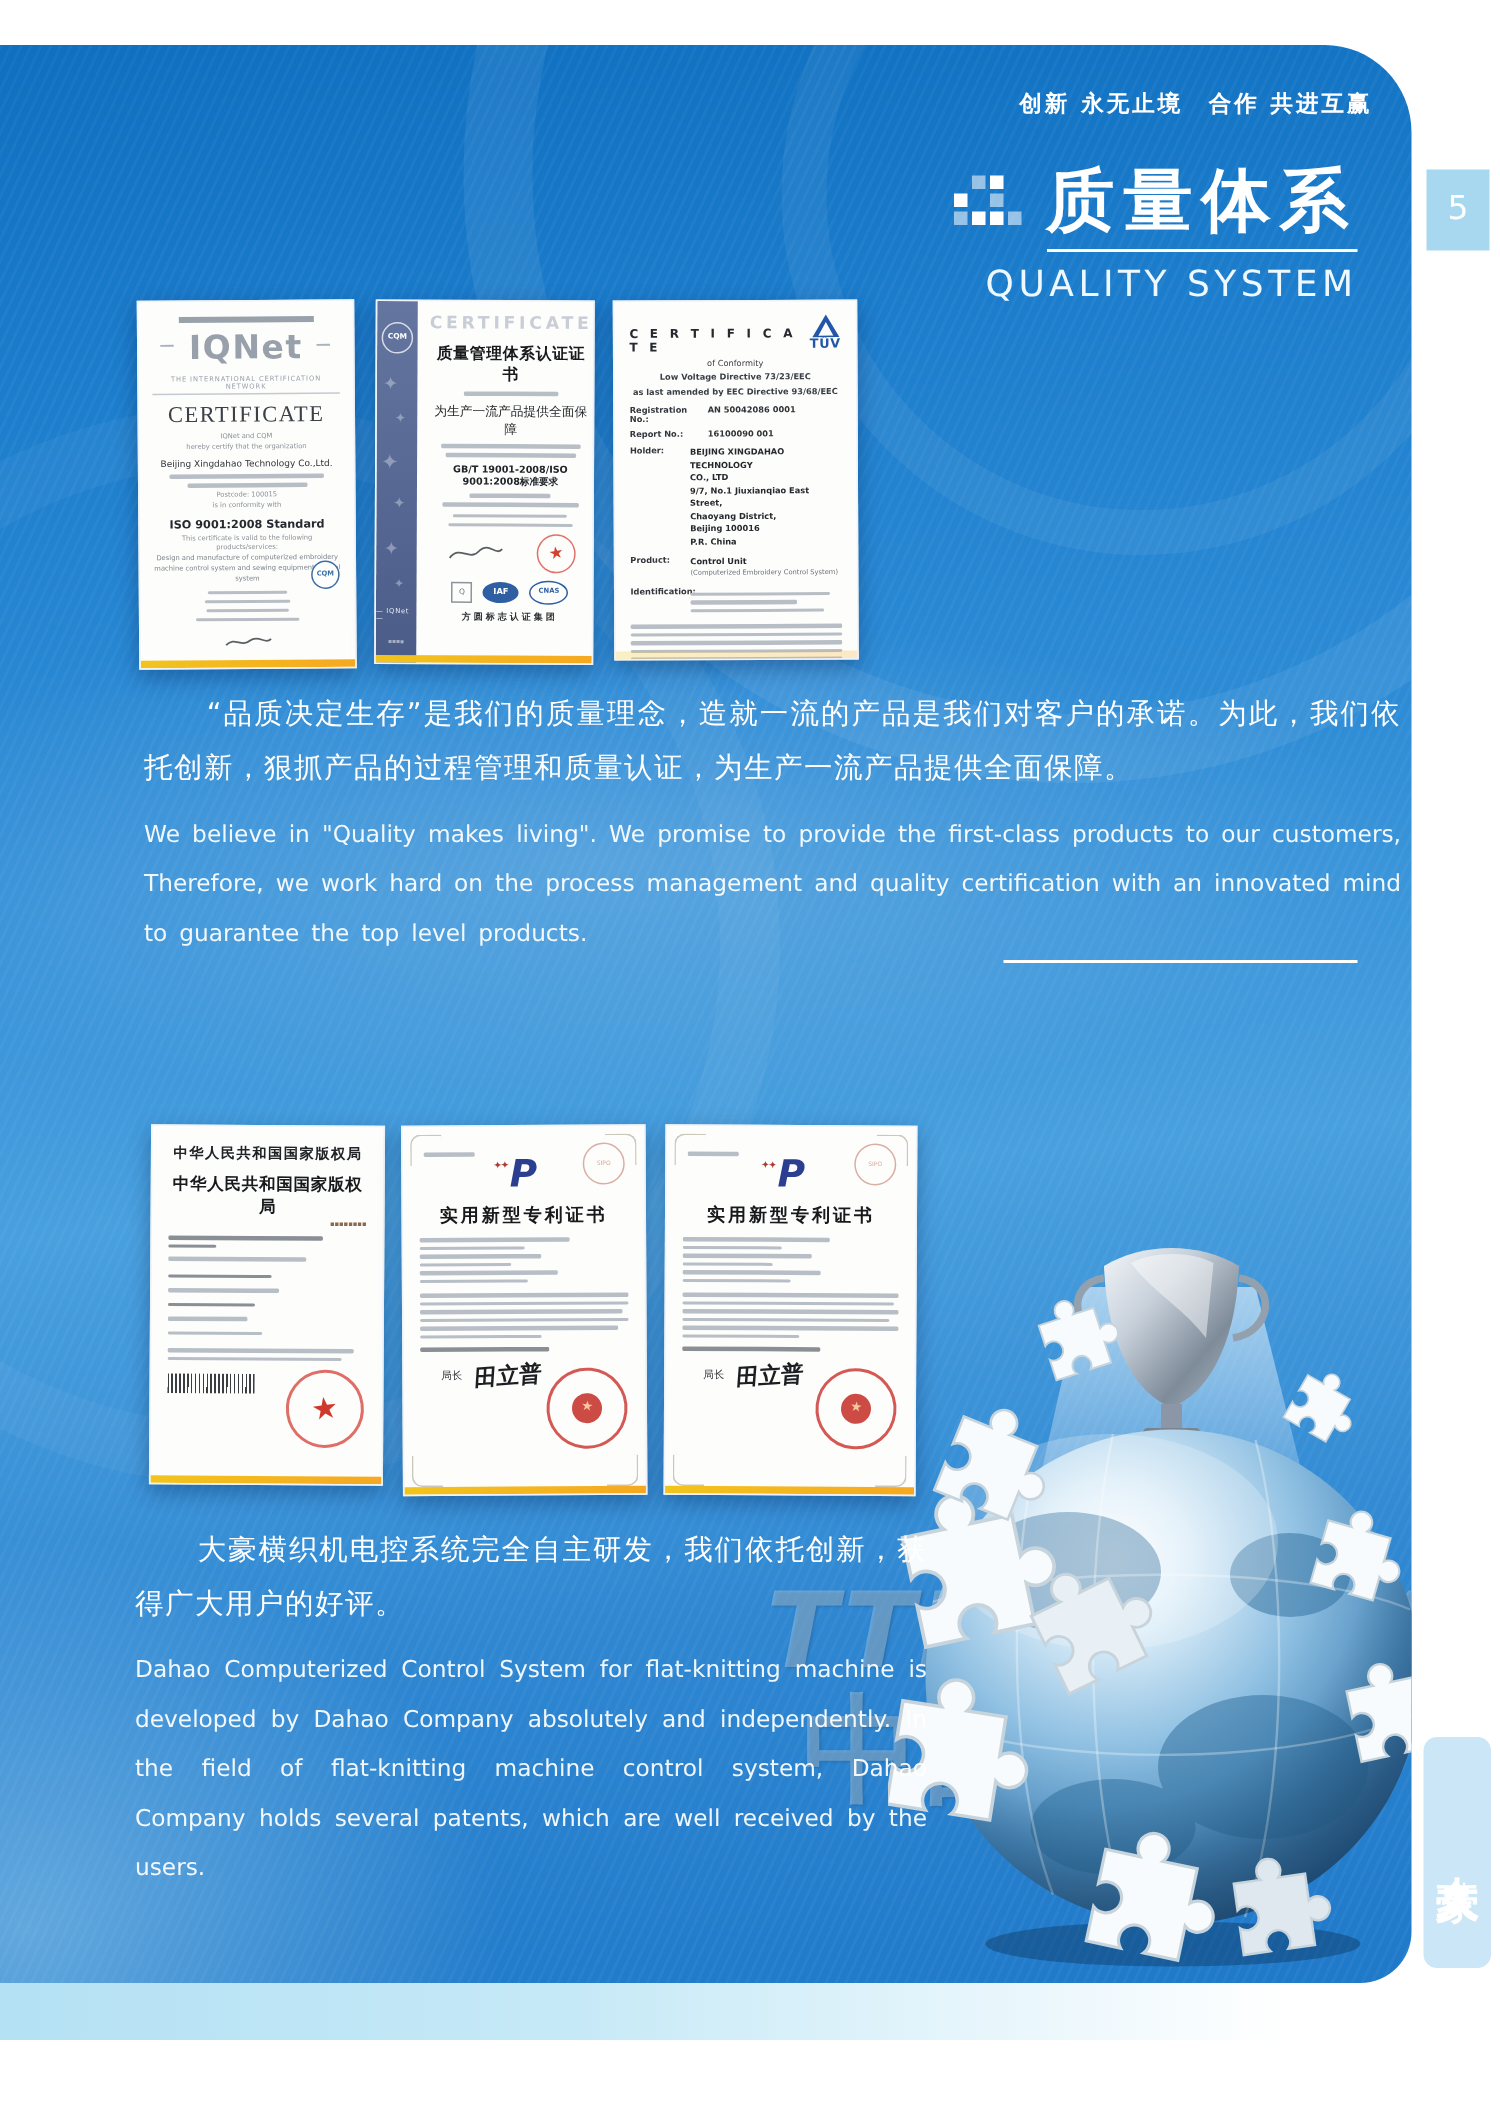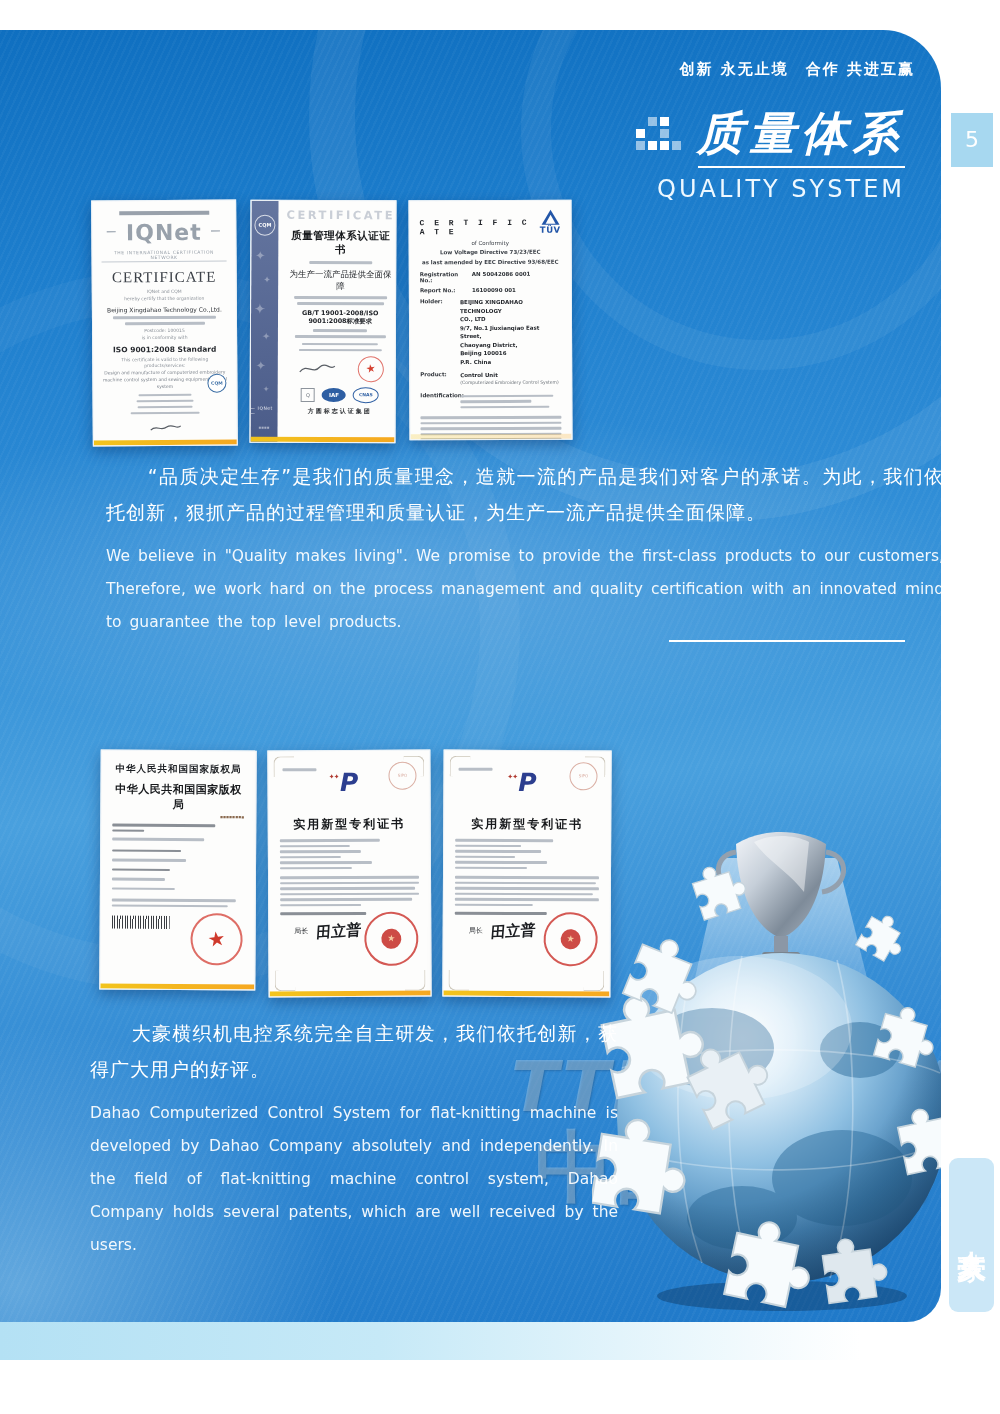--- a/index.html
+++ b/index.html
@@ -19,21 +19,21 @@
     border:46px solid rgba(255,255,255,.07);}
   .swirl2{position:absolute;right:-60px;top:-140px;width:420px;height:420px;border-radius:50%;
     border:30px solid rgba(255,255,255,.06);}
   .swirl3{position:absolute;left:-200px;top:240px;width:640px;height:640px;border-radius:50%;
     border:40px solid rgba(255,255,255,.045);}
 
   .slogan{position:absolute;top:30px;right:26px;color:#fff;font-size:15px;font-weight:bold;letter-spacing:2px;}
 
   
   .sec-header{position:absolute;right:36px;text-align:right;color:#fff;}
-  .sec-row{display:flex;align-items:center;justify-content:space-between;gap:16px;font-style:italic;}
+  .sec-row{display:flex;align-items:center;justify-content:space-between;gap:16px;}
   .pixicon{display:grid;grid-template-columns:repeat(4,9px);grid-auto-rows:9px;gap:3px;}
   .pixicon i{background:#fff;}
   .pixicon i.o{opacity:.55;} .pixicon i.n{background:transparent;}
   .sec-title{font-size:46px;font-weight:bold;letter-spacing:6px;line-height:1;}
   .sec-line{height:2px;background:#fff;margin:10px 0 7px auto;}
   .sec-sub{font-size:24px;letter-spacing:3px;color:#eef8ff;font-weight:normal;}
 
   
   .para{position:absolute;color:#fff;}
   .para .cn{font-size:19px;line-height:36px;text-align:justify;text-indent:2.2em;margin:0 0 10px 0;letter-spacing:1px;}
@@ -86,21 +86,21 @@
     font-size:11px;line-height:23px;text-align:center;transform:rotate(-10deg);}
   .cqm-logos{display:flex;justify-content:center;align-items:center;gap:7px;margin-top:5px;}
   .lg-sq{width:12px;height:12px;border:1px solid #8d949c;font-size:5px;line-height:12px;color:#6d747c;}
   .lg-iaf{width:24px;height:14px;border-radius:50%;background:#2e5fa3;color:#fff;font-size:5.5px;font-weight:bold;line-height:14px;}
   .lg-cnas{width:24px;height:14px;border-radius:50%;border:1px solid #2e5fa3;color:#2e5fa3;font-size:4.5px;font-weight:bold;line-height:13px;}
   .cqm-foot{font-size:6px;font-weight:bold;letter-spacing:2px;color:#2c2f33;margin-top:4px;}
 
   
   .c-tuv{width:163px;height:240px;padding:9px 10px;transform:rotate(-.25deg);font-size:5.5px;}
   .tuv-head{display:flex;justify-content:space-between;align-items:flex-start;}
-  .tuv-title{font-size:8px;font-weight:bold;letter-spacing:2.5px;color:#26292e;margin-top:8px;font-family:Liberation Mono, monospace;}
+  .tuv-title{font-size:8px;font-weight:bold;letter-spacing:2.5px;color:#26292e;margin-top:8px;}
   .tuv-brand{text-align:center;color:#2356a8;}
   .tuv-tri{width:0;height:0;border-left:9px solid transparent;border-right:9px solid transparent;border-bottom:15px solid #2356a8;margin:0 auto;position:relative;}
   .tuv-tri:after{content:"";position:absolute;left:-5px;top:5px;border-left:5px solid transparent;border-right:5px solid transparent;border-bottom:9px solid #fdfdfc;}
   .tuv-name{font-size:8.5px;font-weight:bold;letter-spacing:.5px;}
   .tuv-sub{text-align:center;color:#3a3f46;margin-top:3px;line-height:1.7;}
   .tuv-sub .b{font-weight:bold;}
   .tuv-kv{display:flex;margin-top:4px;}
   .tuv-kv .k{width:52px;font-weight:bold;color:#33373d;flex:none;}
   .tuv-kv .v{color:#2f3338;font-weight:bold;}
   .tuv-block{display:flex;margin-top:5px;}
@@ -125,21 +125,21 @@
   .pat-corner{position:absolute;width:20px;height:20px;border:1.5px solid #cdc7ba;}
   .pc-tl{left:5px;top:5px;border-right:none;border-bottom:none;border-radius:7px 0 0 0;}
   .pc-tr{right:5px;top:5px;border-left:none;border-bottom:none;border-radius:0 7px 0 0;}
   .pc-bl{left:5px;bottom:5px;border-right:none;border-top:none;border-radius:0 0 0 7px;}
   .pc-br{right:5px;bottom:5px;border-left:none;border-top:none;border-radius:0 0 7px 0;}
   .pat-no{position:absolute;left:14px;top:14px;width:34px;}
   .pat-stamp{position:absolute;right:13px;top:11px;width:26px;height:26px;border-radius:50%;
     border:1px solid rgba(190,110,90,.55);color:rgba(190,110,90,.6);font-size:4px;line-height:26px;}
   .pat-logo{font-size:25px;font-weight:bold;font-style:italic;color:#2c3e8f;line-height:1;margin-top:8px;position:relative;display:inline-block;}
   .pat-logo .dots{position:absolute;left:-11px;top:4px;color:#b03a30;font-size:7px;letter-spacing:-1px;}
-  .pat-title{font-size:12px;font-weight:bold;letter-spacing:2px;color:#17191c;margin:21px 0 6px;}
+  .pat-title{font-size:12px;font-weight:bold;letter-spacing:2px;color:#17191c;margin:7px 0 6px;}
   .pat-sign{display:flex;align-items:center;gap:8px;margin-top:7px;margin-left:14px;}
   .pat-sign .lbl{font-size:7px;color:#2c2f33;}
   .pat-sign .nm{font-size:15px;color:#1c1e22;transform:rotate(-4deg) skewX(-8deg);font-weight:bold;}
   .seal-nat{position:absolute;right:12px;bottom:30px;width:50px;height:50px;border:2.5px solid rgba(200,42,36,.78);
     border-radius:50%;transform:rotate(6deg);}
   .seal-nat .in{position:absolute;left:50%;top:50%;transform:translate(-50%,-50%);width:20px;height:20px;
     border-radius:50%;background:rgba(196,44,36,.85);}
   .seal-nat .st{position:absolute;left:50%;top:50%;transform:translate(-50%,-55%);color:#f5c79f;font-size:9px;}
 
   
@@ -329,21 +329,21 @@
             <div class="bar" style="width: 100%;"></div>
             <div class="bar" style="width: 100%;"></div>
             <div class="bar" style="width: 100%;"></div>
             <div class="bar" style="width: 100%;"></div>
           </div>
 
         <div class="ystrip" style="opacity:.25;"></div>
       </div>
     </div>
 
-    <div class="para" style="left:106px;top:428px;width:838px;">
+    <div class="para" style="left:96px;top:428px;width:838px;">
       <p class="cn">“品质决定生存”是我们的质量理念，造就一流的产品是我们对客户的承诺。为此，我们依托创新，狠抓产品的过程管理和质量认证，为生产一流产品提供全面保障。</p>
       <p class="en">We believe in "Quality makes living". We promise to provide the first-class products to our customers, Therefore, we work hard on the process management and quality certification with an innovated mind to guarantee the top level products.</p>
     </div>
 
     <div class="sec-header" style="top:600px;">
       <div class="sec-line" style="width:236px;"></div>
     </div>
 
     <div class="row" style="left:100px;top:720px;gap:12px;">
 

